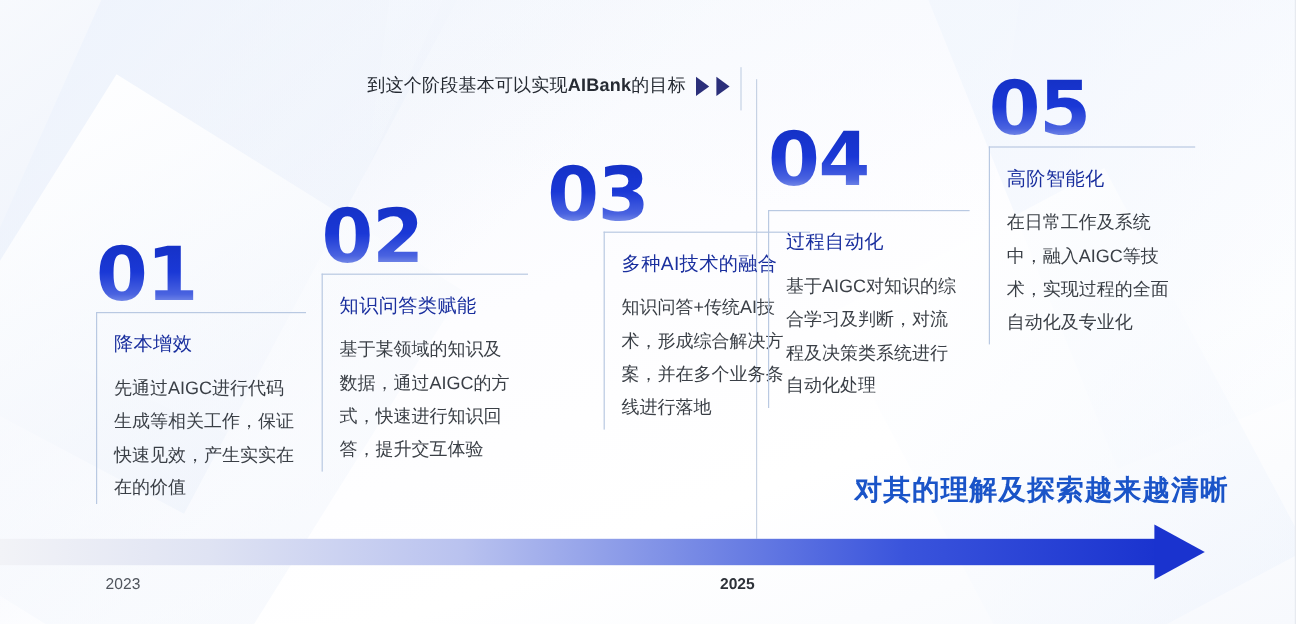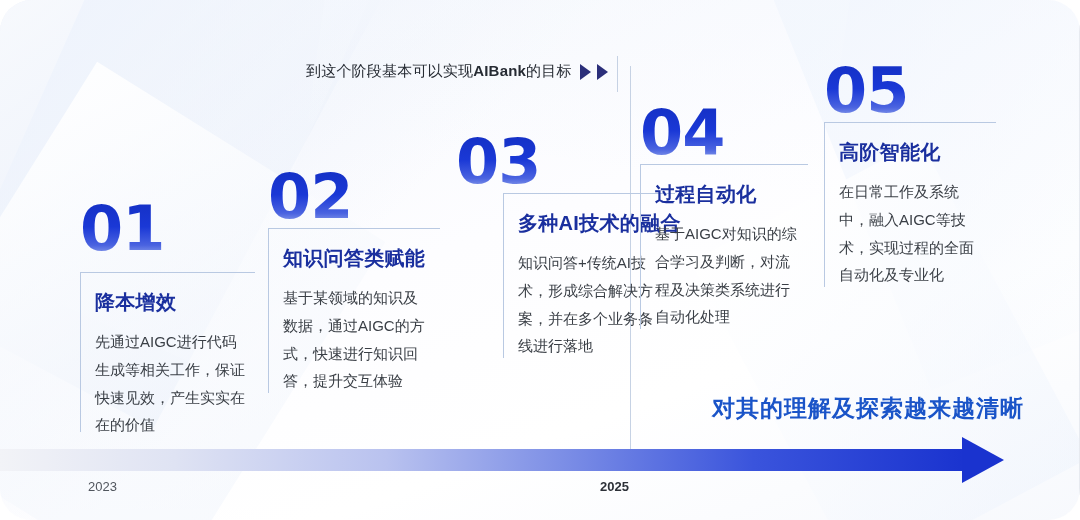--- a/index.html
+++ b/index.html
@@ -9,21 +9,20 @@
     background:#ffffff;
     overflow:hidden;
   }
   #stage{
     position:relative;
     width:1080px;height:520px;
     background:
       linear-gradient(135deg,rgba(232,238,250,.85) 0%,rgba(255,255,255,0) 38%),
       linear-gradient(160deg,#f4f7fc 0%,#fdfdff 45%,#ffffff 70%,#f7f9fd 100%);
     overflow:hidden;
-    border-radius:32px;
   }
   
   .facet{position:absolute;pointer-events:none;}
   .f1{left:-120px;top:-160px;width:420px;height:520px;
       background:linear-gradient(115deg,rgba(255,255,255,.95),rgba(226,234,248,.55));
       transform:rotate(28deg);}
   .f2{left:70px;top:-220px;width:260px;height:560px;
       background:linear-gradient(100deg,rgba(236,242,252,.8),rgba(255,255,255,.2));
       transform:rotate(24deg);}
   .f3{left:-40px;top:120px;width:340px;height:420px;
@@ -74,21 +73,21 @@
     -webkit-text-fill-color:transparent;
     display:inline-block;
   }
   .card{
     border-top:1.5px solid #b9c9e2;
     border-left:1.5px solid #b9c9e2;
     padding:16px 10px 0 14px;
     box-sizing:border-box;
   }
   .card .title{
-    font-size:20px;font-weight:700;color:#1a2f9e;
+    font-size:16px;font-weight:400;color:#1a2f9e;
     margin:0 0 12px 0;letter-spacing:.3px;
     white-space:nowrap;
   }
   .card .desc{
     font-size:15px;line-height:1.85;color:#3a3f46;
     margin:0;
   }
 
   
   #closing{
@@ -138,21 +137,21 @@
   <div class="vrule" style="left:617px;top:56px;height:36px;"></div>
 
   <div id="annotation">
     <span class="atext"><span>到这个阶段基本可以实现</span><b>AIBank</b><span>的目标</span></span>
     <span class="tri"></span>
     <span class="tri t2"></span>
   </div>
 
   <div class="step" style="left:80px;top:200px;">
     <div class="num">01</div>
-    <div class="card" style="width:175px;height:160px;margin-top:14px;">
+    <div class="card" style="width:175px;height:160px;margin-top:2px;">
       <p class="title">降本增效</p>
       <p class="desc">先通过AIGC进行代码生成等相关工作，保证快速见效，产生实实在在的价值</p>
     </div>
   </div>
 
   <div class="step" style="left:268px;top:168px;">
     <div class="num">02</div>
     <div class="card" style="width:172px;height:165px;margin-top:2px;">
       <p class="title">知识问答类赋能</p>
       <p class="desc">基于某领域的知识及数据，通过AIGC的方式，快速进行知识回答，提升交互体验</p>
@@ -162,21 +161,21 @@
   <div class="step" style="left:456px;top:133px;">
     <div class="num">03</div>
     <div class="card" style="width:172px;height:165px;margin-top:2px;margin-left:47px;">
       <p class="title">多种AI技术的融合</p>
       <p class="desc">知识问答+传统AI技术，形成综合解决方案，并在多个业务条线进行落地</p>
     </div>
   </div>
 
   <div class="step" style="left:640px;top:104px;">
     <div class="num">04</div>
-    <div class="card" style="width:168px;height:165px;margin-top:2px;">
+    <div class="card" style="width:168px;height:165px;margin-top:13px;">
       <p class="title">过程自动化</p>
       <p class="desc">基于AIGC对知识的综合学习及判断，对流程及决策类系统进行自动化处理</p>
     </div>
   </div>
 
   <div class="step" style="left:824px;top:62px;">
     <div class="num">05</div>
     <div class="card" style="width:172px;height:165px;margin-top:2px;">
       <p class="title">高阶智能化</p>
       <p class="desc">在日常工作及系统中，融入AIGC等技术，实现过程的全面自动化及专业化</p>

